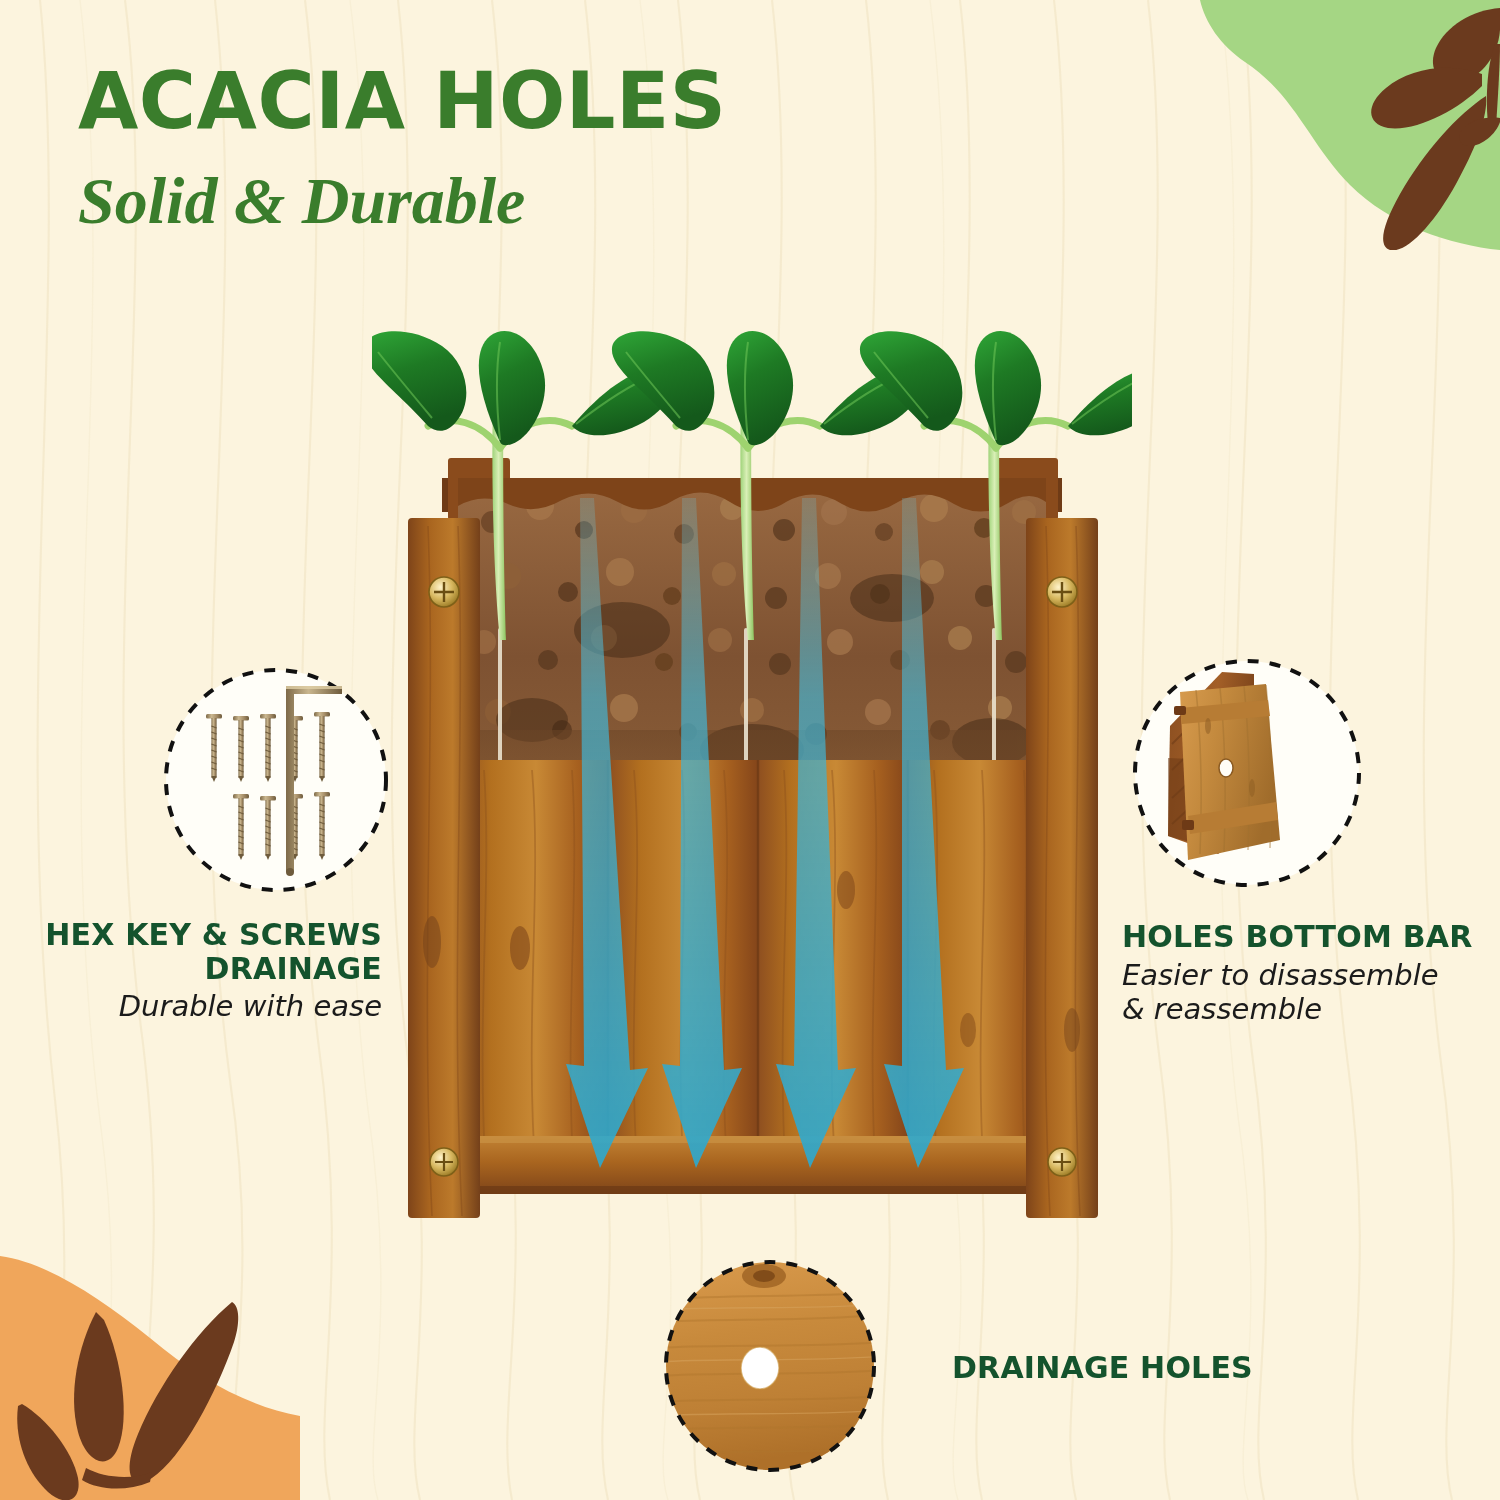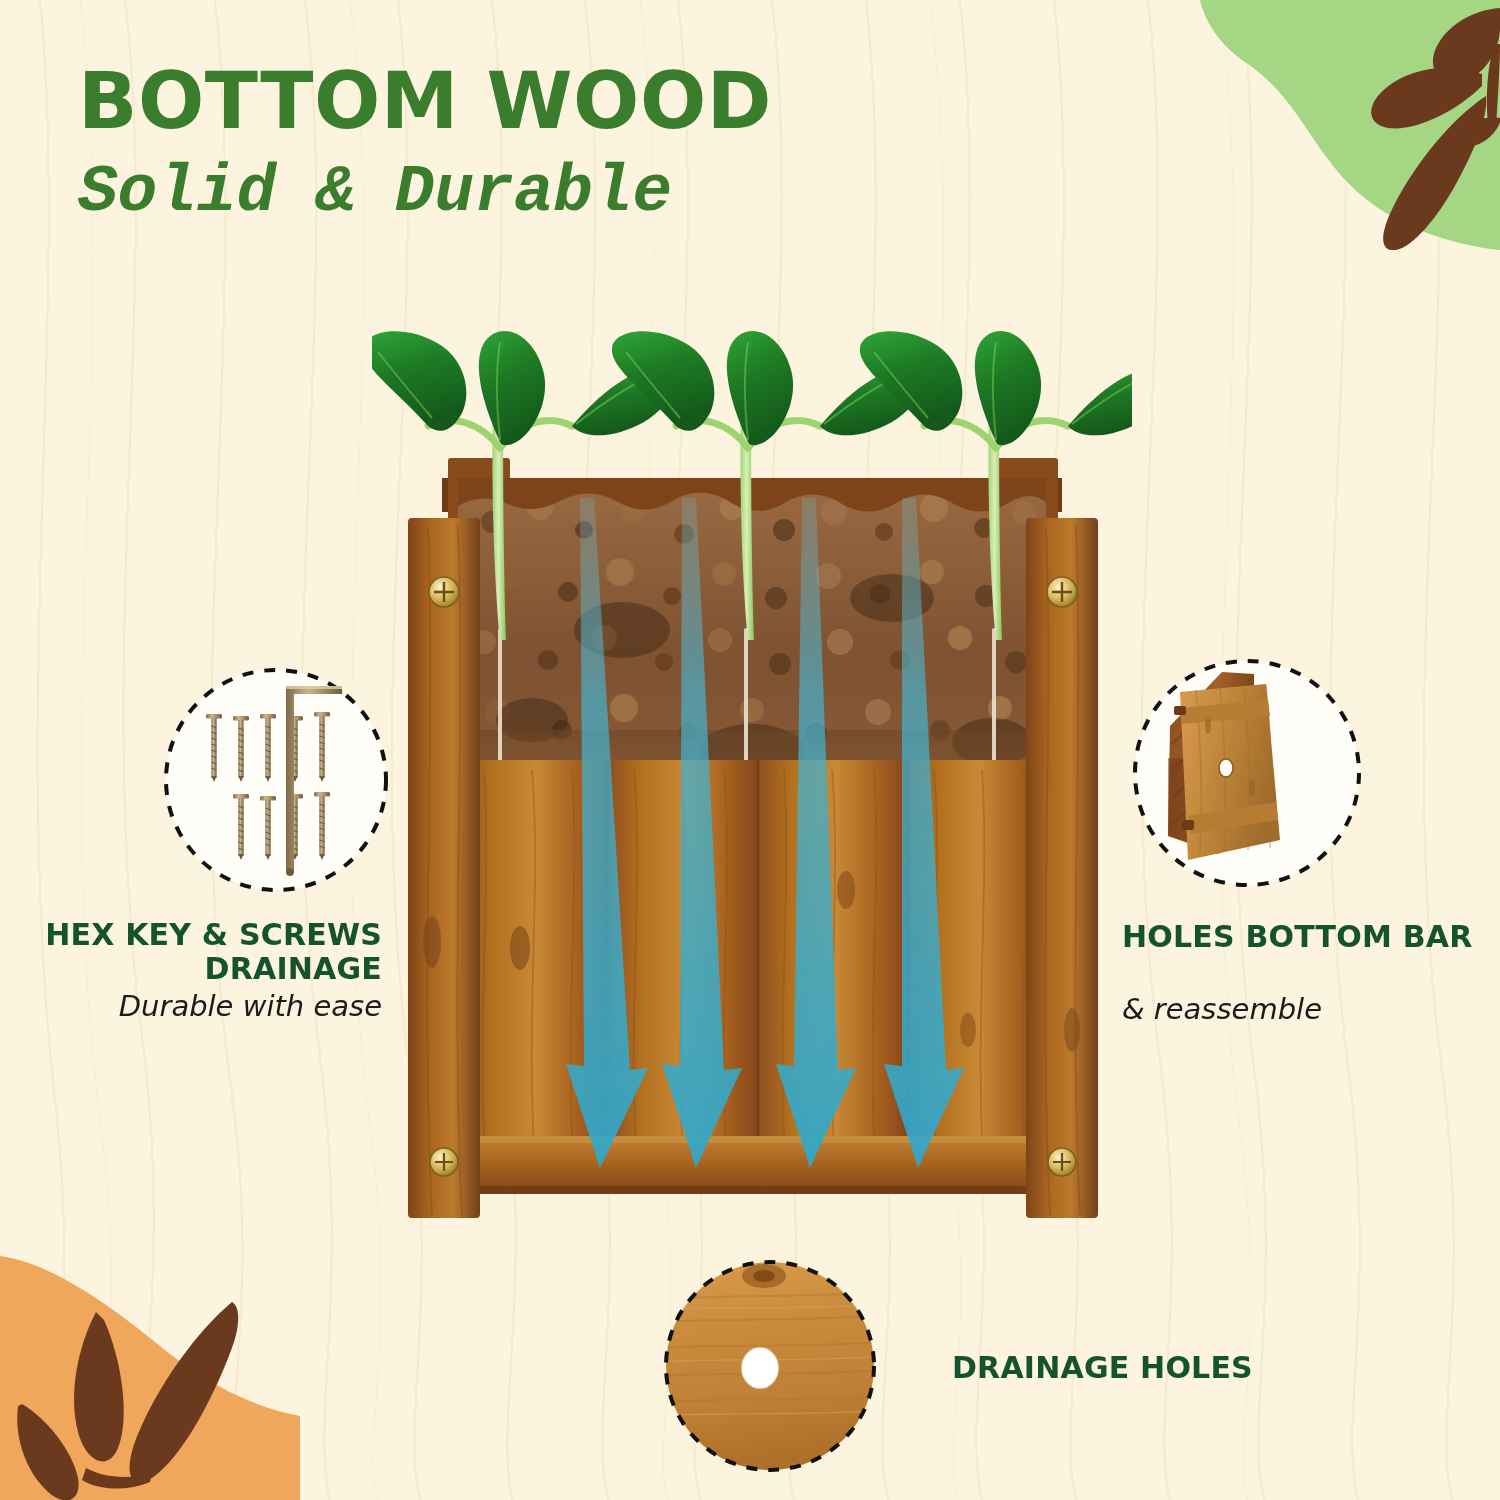--- a/index.html
+++ b/index.html
@@ -21,22 +21,22 @@
 
   
   #headline{position:absolute;left:78px;top:62px;}
   .h-main{
     font-size:78px;font-weight:700;letter-spacing:.5px;color:#3A7D2C;
     line-height:1.0;white-space:nowrap;
     font-family:"DejaVu Sans", sans-serif;
   }
   .h-sub{
     font-size:66px;font-style:italic;font-weight:700;color:#3A7D2C;
-    line-height:1.0;margin-top:20px;white-space:nowrap;
-    font-family:Liberation Mono, monospace;
+    line-height:1.0;margin-top:28px;white-space:nowrap;
+    font-family:Liberation Serif, serif;
   }
 
   
   #product{position:absolute;left:372px;top:330px;width:760px;height:910px;}
 
   
   .callout{position:absolute;}
   .badge{position:relative;}
   .cap-title{
     font-size:30px;font-weight:700;color:#14532d;line-height:1.12;
@@ -107,21 +107,21 @@
     <path d="M0 290 L0 46 C 45 52, 98 86, 150 128 C 198 168, 246 196, 300 206 L300 290 Z" fill="#F0A65B"></path>
     <g fill="#6B3A1E">
       <path d="M96 102 C 78 136, 68 184, 78 222 C 86 252, 108 262, 118 238 C 130 208, 122 150, 104 110 Z"></path>
       <path d="M232 92 C 196 122, 158 176, 138 224 C 122 262, 130 282, 152 268 C 182 248, 216 184, 234 132 C 240 114, 240 96, 232 92 Z"></path>
       <path d="M18 196 C 14 228, 26 262, 48 282 C 66 298, 82 290, 78 268 C 72 240, 46 208, 22 194 Z"></path>
       <path d="M86 258 C 104 268, 132 270, 152 262 L 150 272 C 126 282, 98 280, 82 270 Z"></path>
     </g>
   </svg>
 
   <div id="headline">
-    <div class="h-main">BOTTOM WOOD</div>
+    <div class="h-main">ACACIA HOLES</div>
     <div class="h-sub">Solid &amp; Durable</div>
   </div>
 
   <svg id="product" viewBox="0 0 760 910">
     <defs>
       <linearGradient id="woodV" x1="0" y1="0" x2="1" y2="0">
         <stop offset="0%" stop-color="#8E4F20"></stop>
         <stop offset="22%" stop-color="#B3701F"></stop>
         <stop offset="52%" stop-color="#C88935"></stop>
         <stop offset="80%" stop-color="#A6601F"></stop>
@@ -630,21 +630,21 @@
 
         <ellipse cx="104" cy="120" rx="7" ry="9" fill="#FFFDF6" stroke="#8A5A22" stroke-width="1.5"></ellipse>
 
         <ellipse cx="86" cy="78" rx="3" ry="8" fill="#8A5A22" opacity=".5"></ellipse>
         <ellipse cx="130" cy="140" rx="3" ry="9" fill="#8A5A22" opacity=".45"></ellipse>
       </g>
     </svg>
     <div class="caption">
       <div class="cap-title">HOLES BOTTOM BAR</div>
       <div class="cap-sub">
-        <br>
+        <span>Easier to disassemble</span><br>
         <span>&amp; reassemble</span>
       </div>
     </div>
   </div>
 
   <div class="callout" id="callout-drainage">
     <div class="row">
       <svg class="badge" width="236" height="236" viewBox="0 0 236 236">
         <defs>
           <linearGradient id="discWood" x1="0" y1="0" x2="0.15" y2="1">

